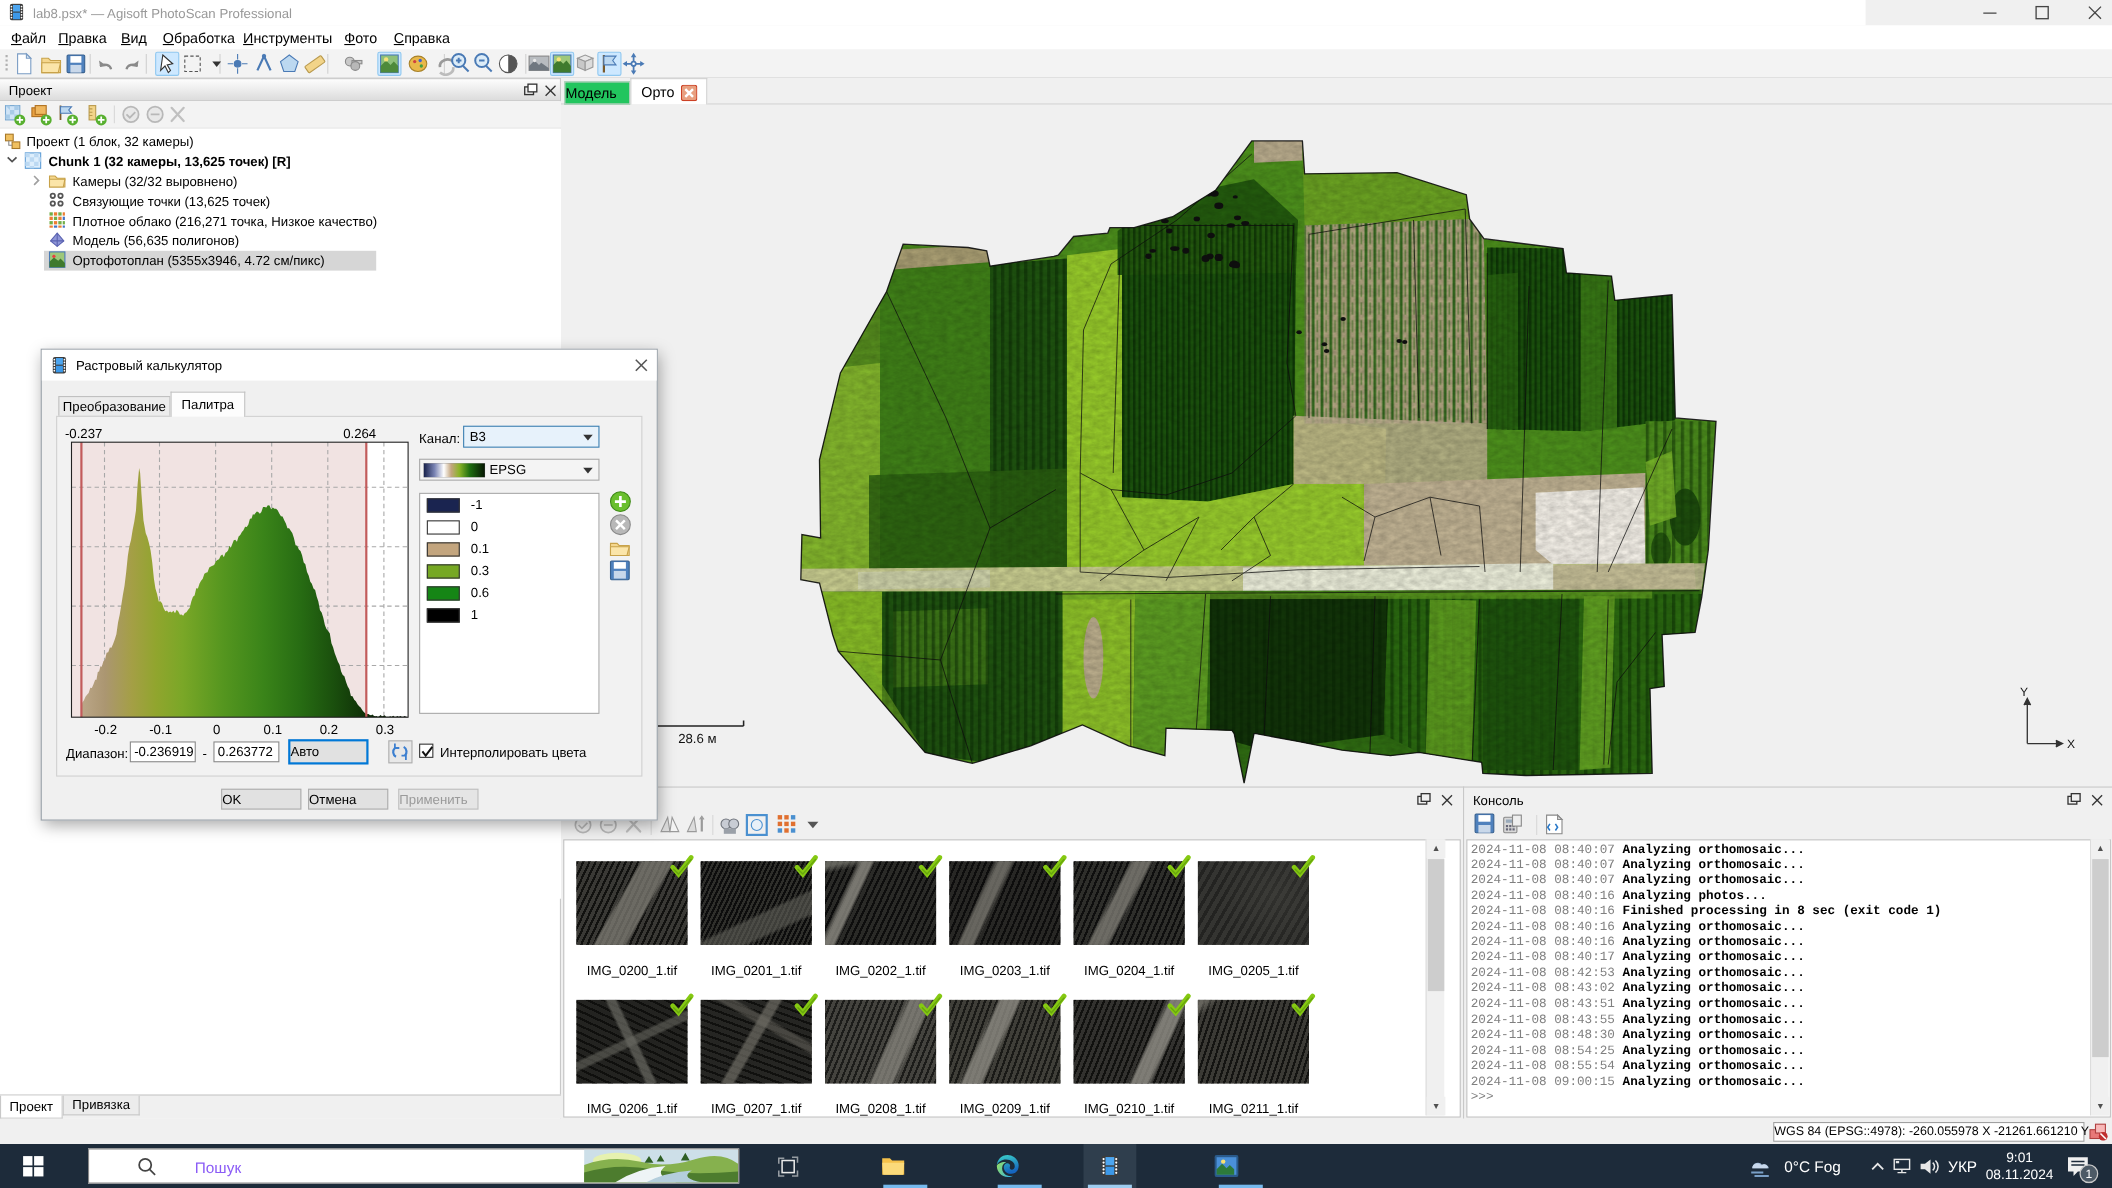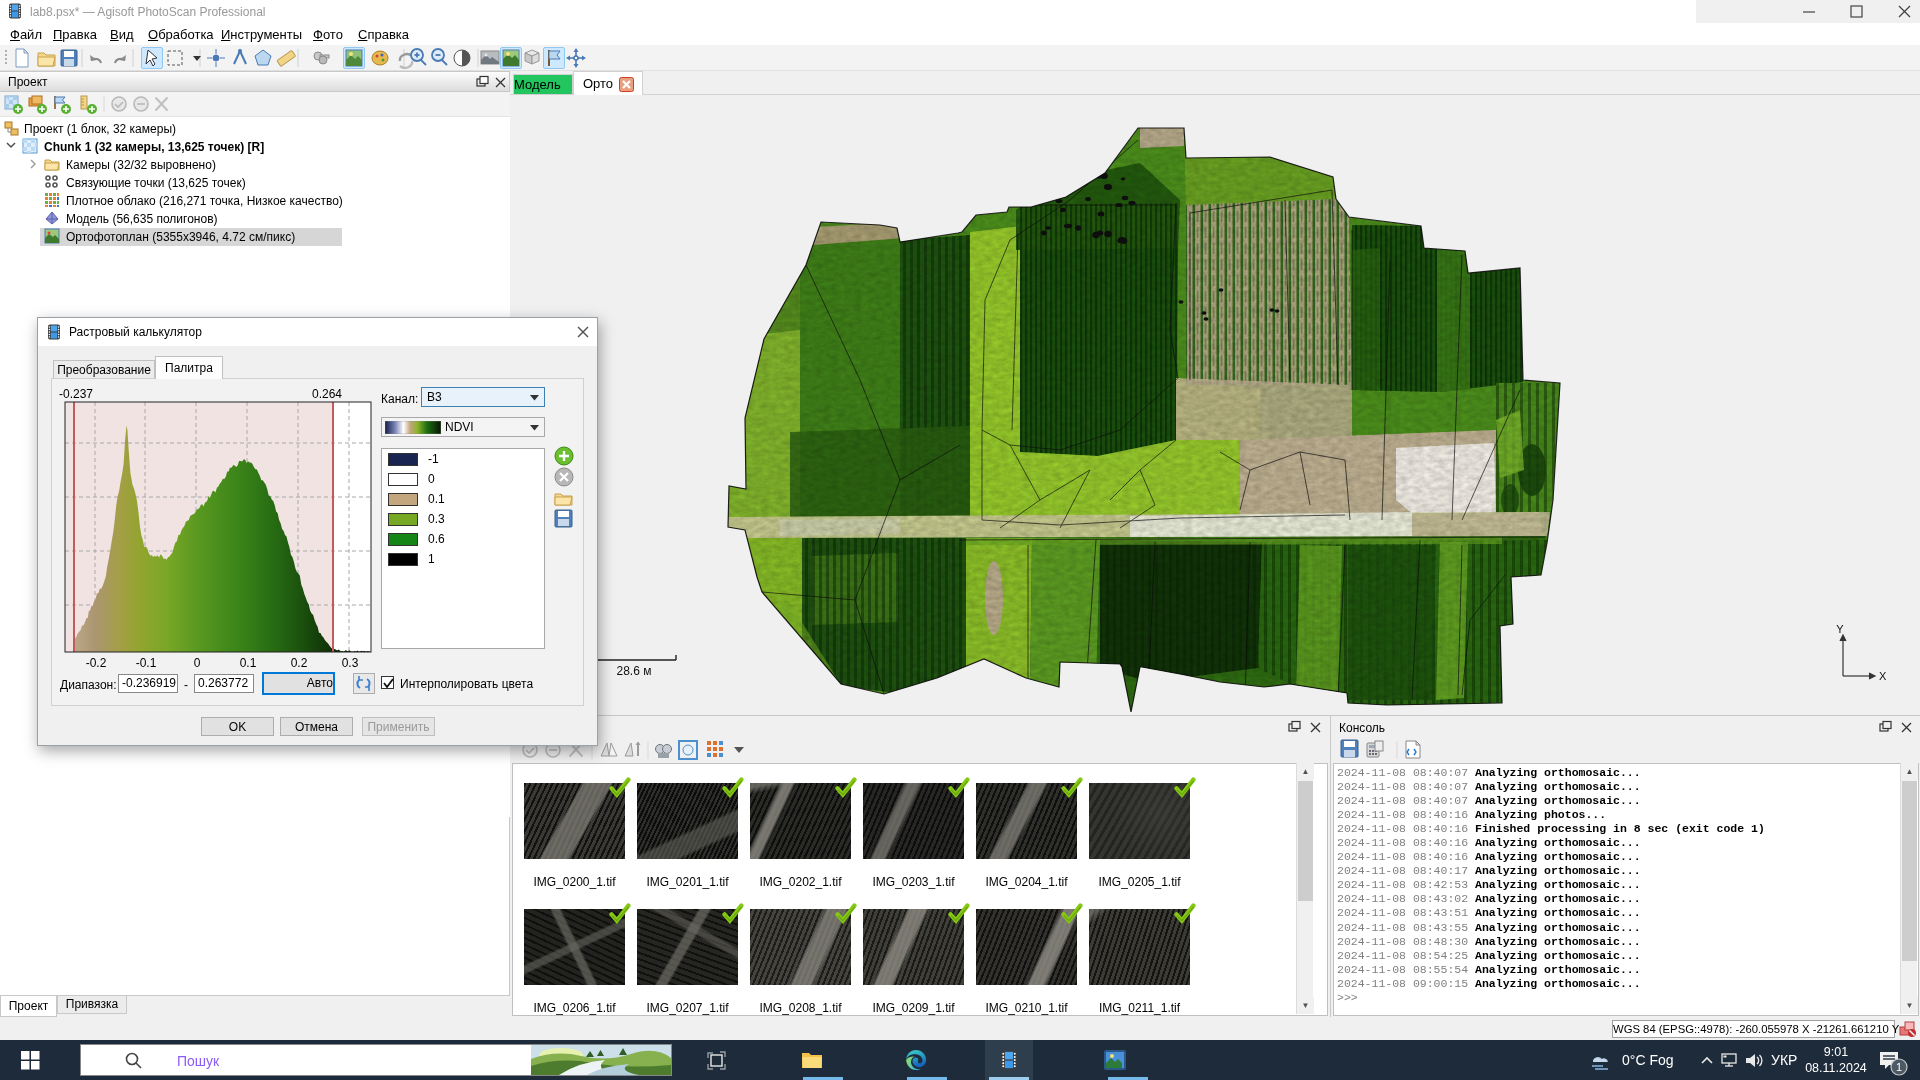--- a/index.html
+++ b/index.html
@@ -15,21 +15,21 @@
 .tbsel{background:#cde8ff;border:1px solid #90c8f0;border-radius:2px}
 .dock-h{background:linear-gradient(#fdfdfd,#dcdcdc);border:1px solid #c8c8c8;border-left:none}
 .white{background:#fff}
 .tree-ico{position:absolute;width:16px;height:16px}
 svg{display:block}
 .thumb{position:absolute;width:101px;height:76px}
 .tlabel{position:absolute;width:101px;text-align:center;font-size:12px}
 .con-line{white-space:pre;font-family:"Liberation Mono",monospace;font-size:11.5px;line-height:14.05px}
 .con-line b{font-weight:bold;color:#000}
 .con-line{color:#808080}
-.btn{position:absolute;background:#e1e1e1;border:1px solid #adadad;text-align:center;font-size:12px;line-height:19px}
+.btn{position:absolute;background:#e1e1e1;border:1px solid #adadad;font-size:12px;line-height:19px}
 .scroll{position:absolute;width:17px;background:#f0f0f0;border-left:1px solid #dcdcdc}
 .sb-btn{position:absolute;left:0;width:17px;height:17px;background:#f0f0f0;color:#505050;text-align:center;font-size:8px;line-height:17px}
 .sb-thumb{position:absolute;left:1px;width:15px;background:#cdcdcd}
 </style></head>
 <body>
 
 <div class="abs titlebar">
   <svg class="abs" style="left:7px;top:3px" width="16" height="16" viewBox="0 0 16 16">
       <rect x="2" y="0.5" width="12" height="15" rx="2" fill="#3c3c3c"></rect>
       <rect x="4.8" y="1.5" width="6.4" height="6" fill="#4da6f0"></rect>
@@ -935,21 +935,21 @@
   <div class="abs" style="left:383px;top:69px;width:124px;height:20px;background:#e7f2fb;border:1px solid #3c7fb1;font-size:12px;line-height:18px"><span style="padding-left:5px">B3</span>
     <svg class="abs" style="left:108px;top:7px" width="10" height="6">
         <path d="M0 0h9l-4.5 5.5z" fill="#333"></path>
       </svg>
   </div>
 
   <div class="abs" style="left:343px;top:99px;width:164px;height:20px;background:#f4f4f4;border:1px solid #a8a8a8;font-size:12px">
     <svg class="abs" style="left:3px;top:3px" width="56" height="13">
         <rect width="56" height="13" fill="url(#ndvig)" stroke="#888" stroke-width="0.5"></rect>
       </svg>
-    <span class="abs" style="left:63px;top:2px">NDVI</span>
+    <span class="abs" style="left:63px;top:2px">EPSG</span>
     <svg class="abs" style="left:148px;top:7px" width="10" height="6">
         <path d="M0 0h9l-4.5 5.5z" fill="#333"></path>
       </svg>
   </div>
 
   <div class="abs white" style="left:343px;top:130px;width:164px;height:201px;border:1px solid #a8a8a8">
     <div class="abs" style="left:6px;top:4px;width:30px;height:13px;background:#1a2450;border:1px solid #333"></div>
       <span class="abs" style="left:46px;top:3px">-1</span>
     <div class="abs" style="left:6px;top:24px;width:30px;height:13px;background:#fff;border:1px solid #333"></div>
       <span class="abs" style="left:46px;top:23px">0</span>
@@ -980,21 +980,21 @@
         <rect x="2" y="2" width="17" height="17" rx="1" fill="#4f81bd" stroke="#38618f"></rect>
         <rect x="5" y="3" width="11" height="6" fill="#fff"></rect>
         <rect x="5" y="11" width="11" height="7" fill="#c9d8ea"></rect>
       </g>
   </svg>
 
   <span class="abs" style="left:22px;top:360px;font-size:12px">Диапазон:</span>
   <div class="abs white" style="left:80px;top:356px;width:60px;height:19px;border:1px solid #888;font-size:12px;line-height:17px;padding-left:3px">-0.236919</div>
   <span class="abs" style="left:146px;top:360px">-</span>
   <div class="abs white" style="left:156px;top:356px;width:60px;height:19px;border:1px solid #888;font-size:12px;line-height:17px;padding-left:3px">0.263772</div>
-  <div class="abs" style="left:224px;top:354px;width:73px;height:23px;background:#e1e1e1;border:2px solid #0078d7;text-align:right;font-size:12px;line-height:19px">Авто</div>
+  <div class="abs" style="left:224px;top:354px;width:73px;height:23px;background:#e1e1e1;border:2px solid #0078d7;text-align:left;font-size:12px;line-height:19px">Авто</div>
   <div class="abs" style="left:315px;top:355px;width:22px;height:21px;background:#e8e8e8;border:1px solid #adadad">
     <svg width="20" height="19" viewBox="0 0 20 19" fill="none" stroke="#3c7fd0" stroke-width="2">
         <path d="M6 14a5 5 0 0 1-1-8"></path>
         <path d="M5 2v4h4" stroke-width="1.6" fill="none"></path>
         <path d="M13 5a5 5 0 0 1 1 8"></path>
         <path d="M15 17v-4h-4" stroke-width="1.6"></path>
       </svg>
   </div>
   <div class="abs white" style="left:343px;top:358px;width:13px;height:13px;border:1px solid #333">
     <svg width="13" height="13">

